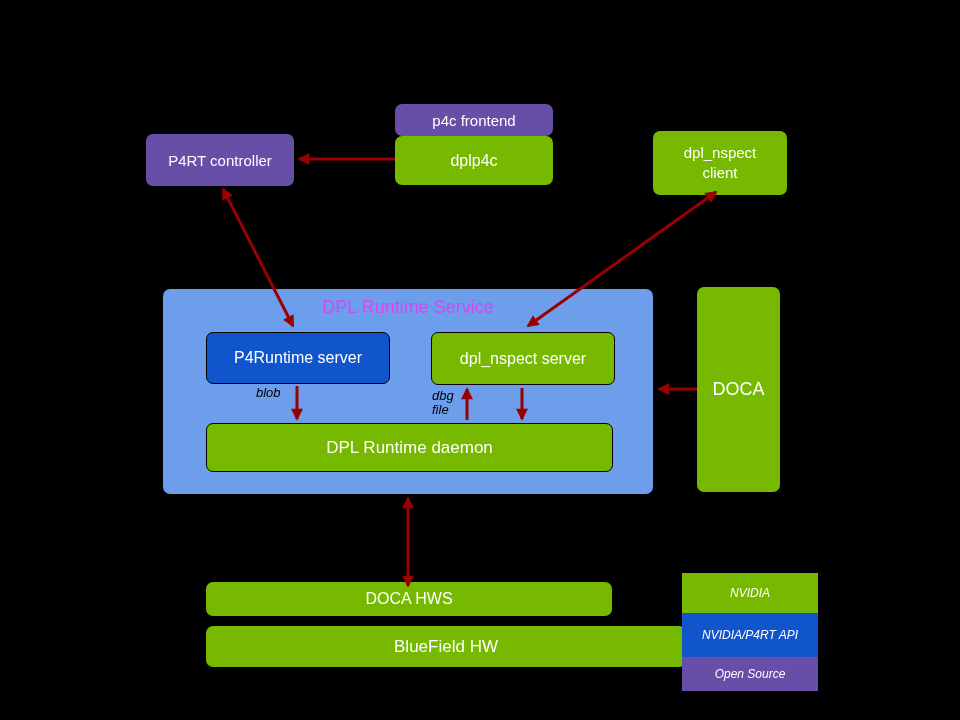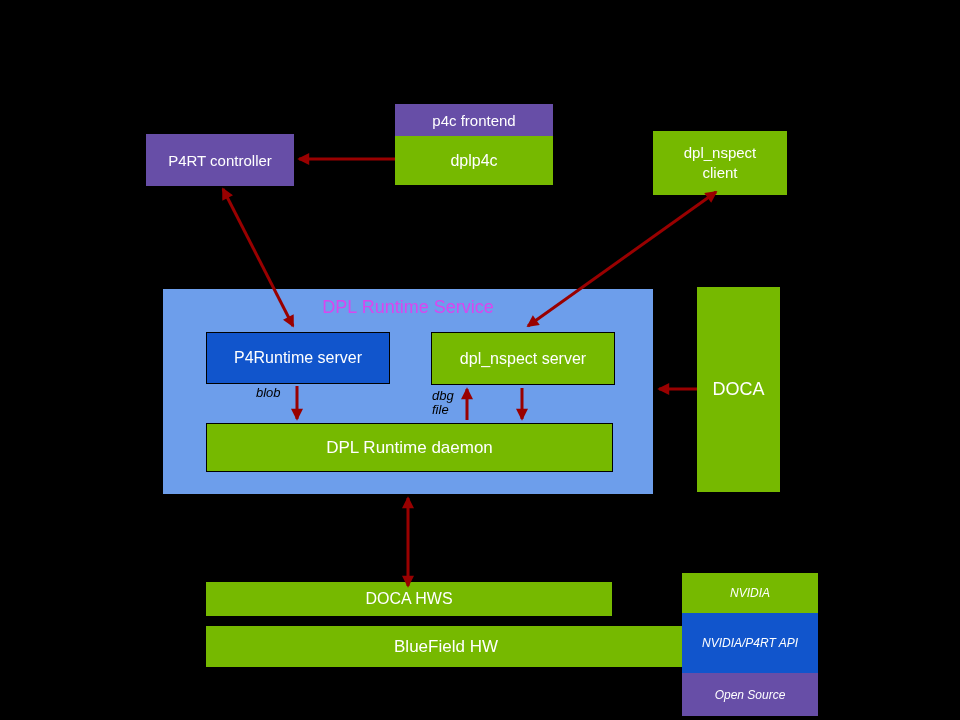--- a/index.html
+++ b/index.html
@@ -12,20 +12,21 @@
   }
   .node {
     position: absolute;
     display: flex;
     align-items: center;
     justify-content: center;
     text-align: center;
     color: #ffffff;
     font-size: 15px;
     box-sizing: border-box;
+    border-radius: 7px;
   }
   .green  { background: var(--nvidia-green, #76B900); }
   .purple { background: var(--open-source-purple, #674EA7); }
   .blue   { background: var(--api-blue, #1155CC); }
   .service-box { background: var(--service-blue, #6D9EEB); }
   .bordered { border: 1px solid #000000; }
   .preline { white-space: pre-line; line-height: 1.35; }
 
   
   #p4c-frontend      { left: 395px; top: 104px; width: 158px; height: 32px; }
@@ -63,22 +64,22 @@
 
   
   #legend { position: absolute; left: 682px; top: 573px; width: 136px; }
   .legend-row {
     width: 100%;
     display: flex; align-items: center; justify-content: center;
     color: #ffffff; font-style: italic; font-size: 12px;
     box-sizing: border-box;
   }
   #legend-nvidia { height: 40px; }
-  #legend-api    { height: 60px; }
-  #legend-open   { height: 43px; }
+  #legend-api    { height: 44px; }
+  #legend-open   { height: 34px; }
 
   #arrow-layer {
     position: absolute; left: 0; top: 0;
     width: 960px; height: 720px;
     pointer-events: none;
   }
   #arrow-layer line { stroke: var(--arrow-red, #990000); stroke-width: 3; }
 </style>
 </head>
 <body>

